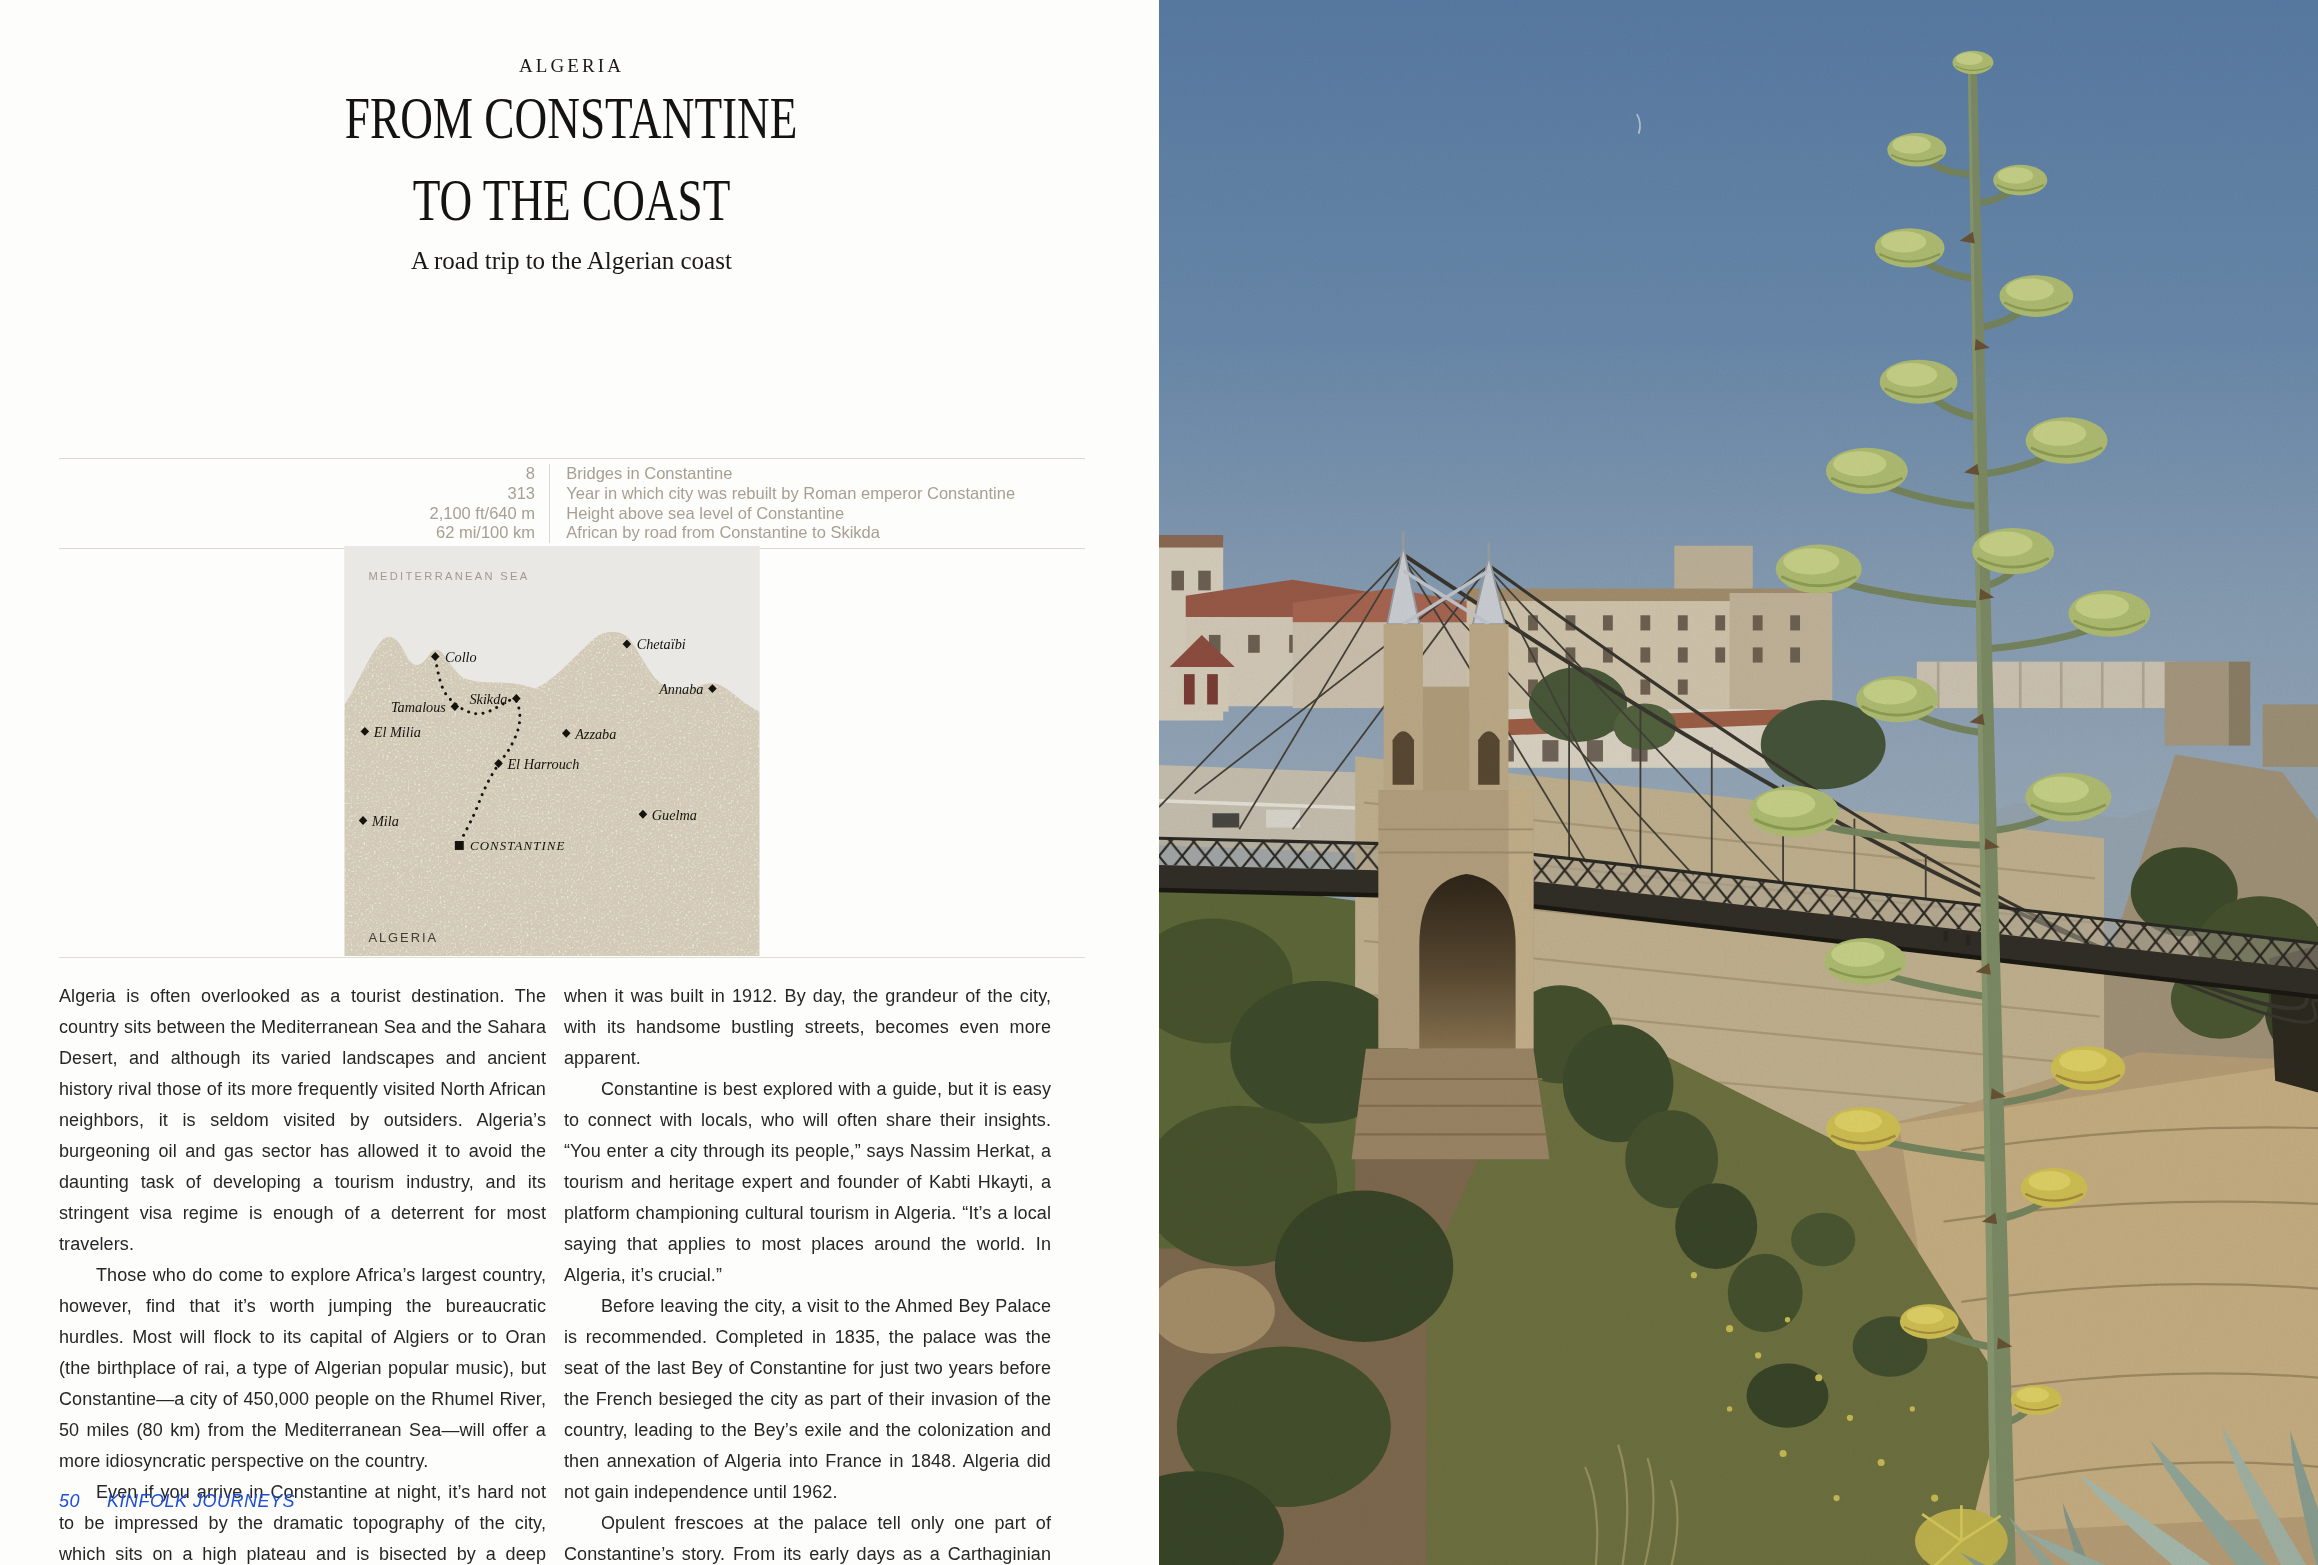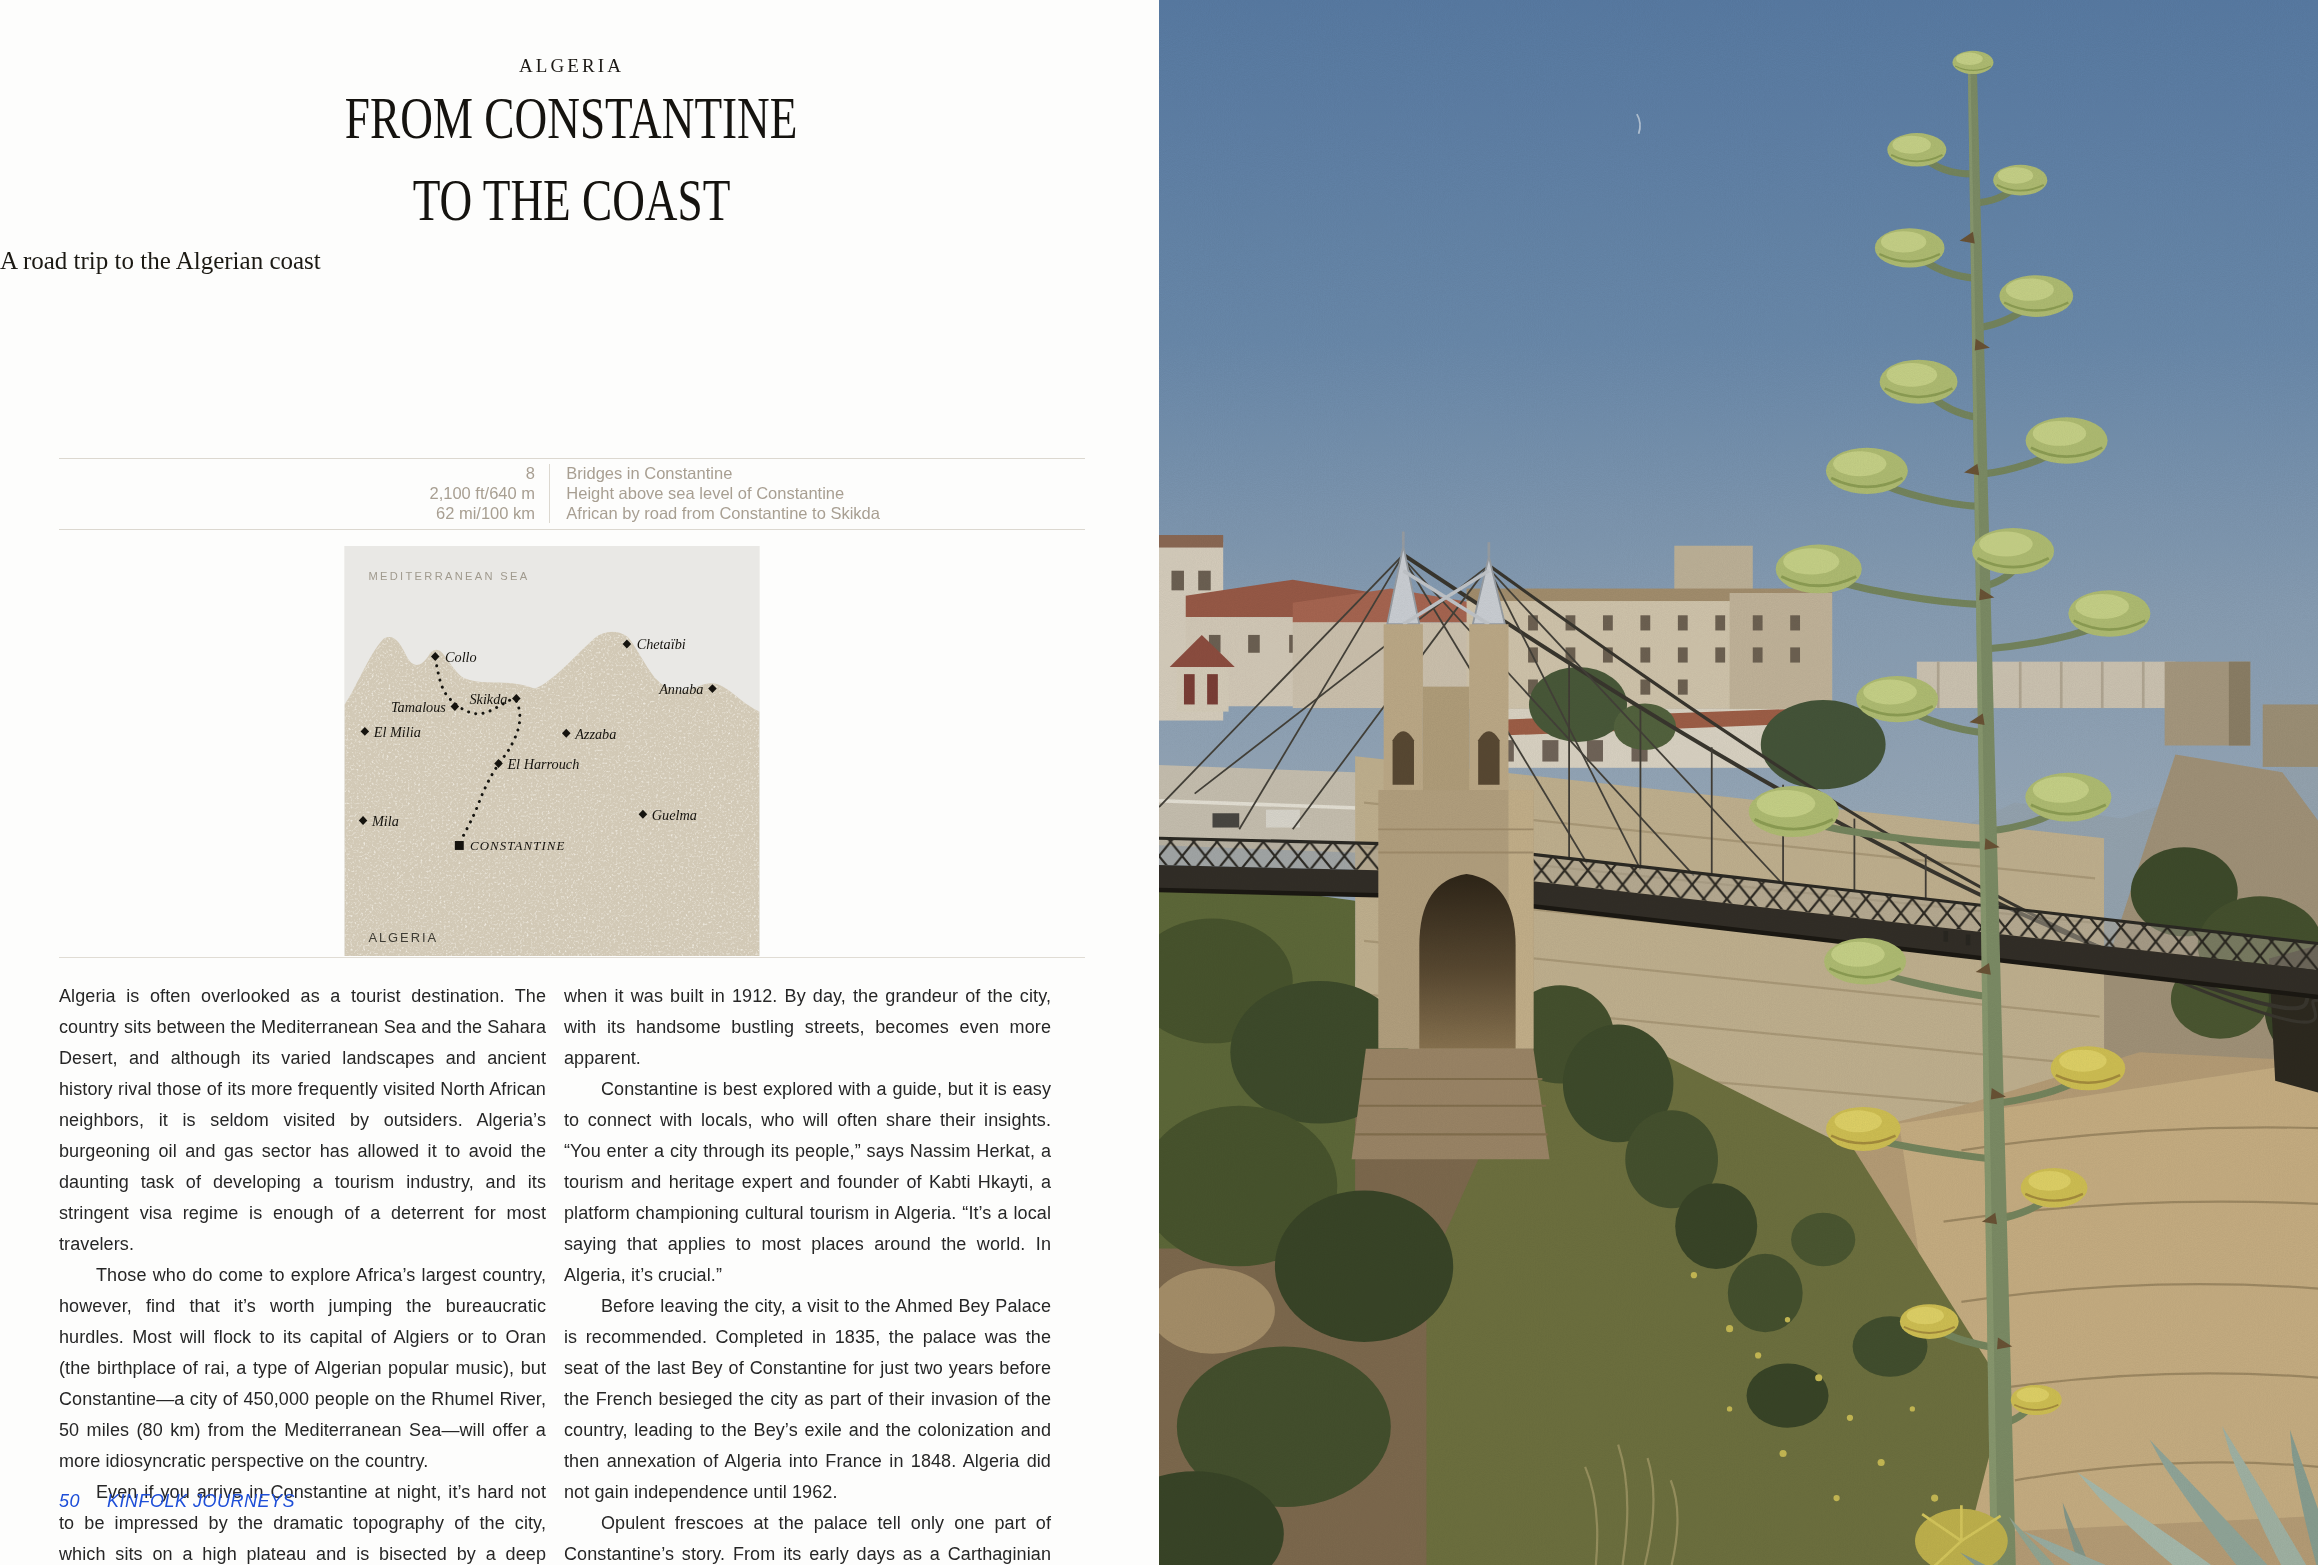--- a/index.html
+++ b/index.html
@@ -7,21 +7,21 @@
           font-family:"Liberation Sans",sans-serif;}
   .page{position:absolute;left:0;top:0;width:1159px;height:1565px;background:var(--paper,#fdfdfc);padding-left:28px;}
   .photo{position:absolute;left:1159px;top:0;width:1159px;height:1565px;}
   .photo svg{display:block;width:1159px;height:1565px;}
 
   .kicker{position:absolute;left:0;top:55px;width:1143px;text-align:center;
           font-family:"Liberation Serif",serif;font-size:19px;letter-spacing:3.1px;color:#1d1a16;}
   .title{position:absolute;left:0;top:78px;width:1143px;text-align:center;
          font-family:"Liberation Serif",serif;font-size:58px;line-height:82px;color:#15130f;font-weight:500;}
   .title .tline{display:inline-block;transform:scale(0.78,1.02);transform-origin:50% 50%;white-space:nowrap;}
-  .subtitle{position:absolute;left:0;top:247px;width:1143px;
+  .subtitle{position:absolute;left:0;top:247px;width:1143px;text-align:center;
             font-family:"Liberation Serif",serif;font-size:25px;color:#1b1913;}
 
   .stats{position:absolute;left:59px;top:458px;width:1026px;
          border-top:0.9px solid var(--rule,#dcd8d0);border-bottom:0.9px solid var(--rule,#dcd8d0);
          padding:5.4px 0;color:var(--stat,#a89f92);font-size:16.5px;}
   .stat-row{display:flex;align-items:stretch;line-height:19.6px;}
   .stat-value{width:476px;text-align:right;padding-right:14.3px;}
   .stat-label{border-left:0.9px solid var(--rule,#dcd8d0);padding-left:16px;}
 
   .map{position:absolute;left:344px;top:546px;width:400px;height:410px;}
@@ -49,20 +49,24 @@
     <div class="title">
       <span class="tline">FROM CONSTANTINE</span><br>
       <span class="tline">TO THE COAST</span>
     </div>
     <div class="subtitle">A road trip to the Algerian coast</div>
 
     <div class="stats">
       <div class="stat-row">
         <div class="stat-value">8</div>
         <div class="stat-label">Bridges in Constantine</div>
+      </div>
+      <div class="stat-row">
+        <div class="stat-value">313</div>
+        <div class="stat-label">Year in which city was rebuilt by Roman emperor Constantine</div>
       </div>
       <div class="stat-row">
         <div class="stat-value">2,100 ft/640 m</div>
         <div class="stat-label">Height above sea level of Constantine</div>
       </div>
       <div class="stat-row">
         <div class="stat-value">62 mi/100 km</div>
         <div class="stat-label">African by road from Constantine to Skikda</div>
       </div>
     </div>

